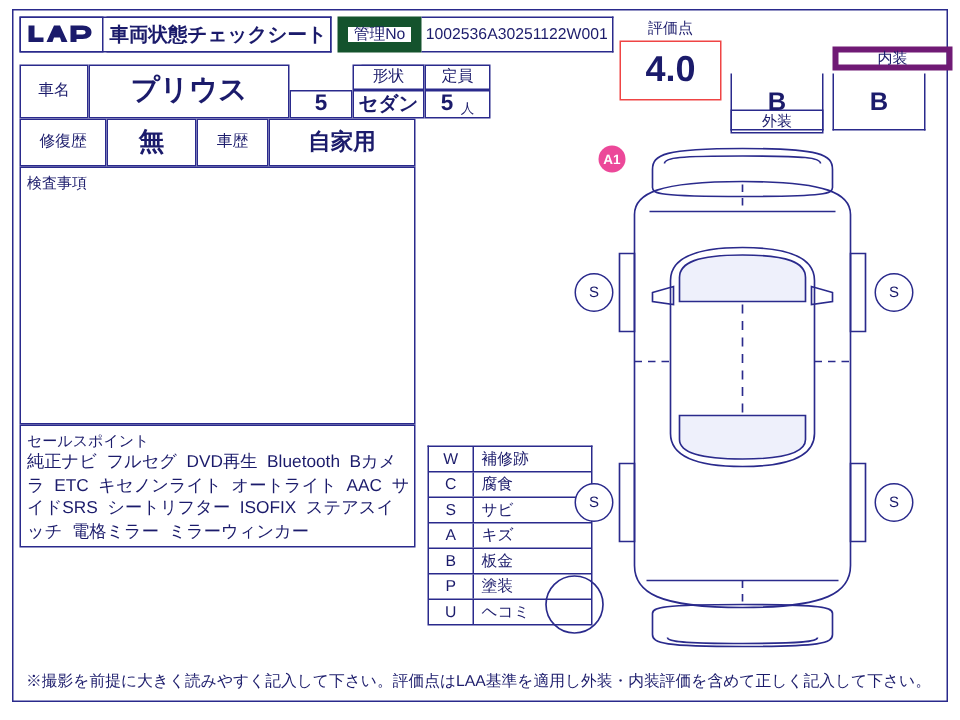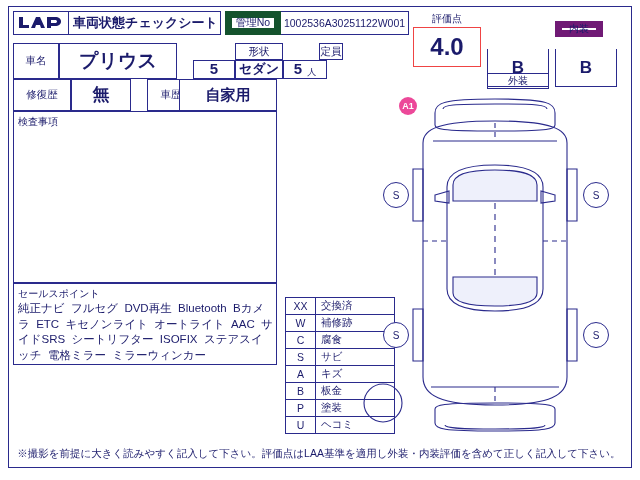--- a/index.html
+++ b/index.html
@@ -95,51 +95,51 @@
     margin-top: 40px;
   }
   .ext-box {
     position: absolute; left: 478px; top: 42px;
     width: 62px; height: 38px;
     border: 1px solid #2a2a8c; border-top: none;
     display: flex; align-items: center; justify-content: center;
     font-size: 17px; font-weight: bold;
   }
   .int-lbl {
-    position: absolute; left: 546px; top: 14px;
-    width: 48px; height: 16px;
-    border: 7px solid #701a75;
+    position: absolute; left: 546px; top: 24px;
+    width: 80px; height: 16px;
+    border: 4px solid #701a75;
     display: flex; align-items: center; justify-content: center;
     font-size: 10px;
   }
   .int-box {
     position: absolute; left: 546px; top: 42px;
     width: 62px; height: 38px;
     border: 1px solid #2a2a8c; border-top: none;
     display: flex; align-items: center; justify-content: center;
     font-size: 17px; font-weight: bold;
   }
 
   
   .lt { position: absolute; left: 4px; top: 36px; width: 264px; }
 
   .r1 { position: absolute; top: 0; height: 36px; }
   .c-name-lbl { left: 0;   width: 46px; }
-  .c-name-val { left: 46px; width: 118px; text-align: center; }
+  .c-name-val { left: 46px; width: 134px; text-align: center; }
   .c-door-lbl { left: 180px; width: 42px; height: 17px; margin-left: 48px; }
   .c-door-val { left: 180px; top: 17px; width: 42px; height: 19px; }
   .c-shape-lbl { left: 222px; width: 48px; height: 17px; }
   .c-shape-val { left: 222px; top: 17px; width: 48px; height: 19px; }
-  .c-seat-lbl { left: 270px; width: 24px; height: 17px; margin-left: 36px; }
+  .c-seat-lbl { left: 270px; width: 44px; height: 17px; }
   .c-seat-val { left: 270px; top: 17px; width: 44px; height: 19px; }
 
   .r2 { position: absolute; top: 36px; height: 32px; }
   .c-rep-lbl  { left: 0;    width: 58px; }
   .c-rep-val  { left: 58px; width: 60px; }
-  .c-hist-lbl { left: 118px; width: 48px; margin-left: 16px; }
+  .c-hist-lbl { left: 118px; width: 48px; }
   .c-hist-val { left: 166px; width: 98px; }
 
   .insp-box {
     position: absolute; left: 0; top: 68px;
     width: 264px; height: 172px;
     border: 1px solid #2a2a8c;
   }
   .insp-lbl {
     position: absolute; left: 4px; top: 3px;
     font-size: 10px;
@@ -272,24 +272,20 @@
     </div>
 
     <div class="sales-box">
       <div class="sales-lbl">セールスポイント</div>
       <div class="sales-txt">純正ナビ  フルセグ  DVD再生  Bluetooth  Bカメラ  ETC  キセノンライト  オートライト  AAC  サイドSRS  シートリフター  ISOFIX  ステアスイッチ  電格ミラー  ミラーウィンカー</div>
     </div>
   </div>
 
   <div class="legend">
     <div class="lg-row">
-      <div class="lg-code">XX</div>
-      <div class="lg-desc">交換済</div>
-    </div>
-    <div class="lg-row">
       <div class="lg-code">W</div>
       <div class="lg-desc">補修跡</div>
     </div>
     <div class="lg-row">
       <div class="lg-code">C</div>
       <div class="lg-desc">腐食</div>
     </div>
     <div class="lg-row">
       <div class="lg-code">S</div>
       <div class="lg-desc">サビ</div>

